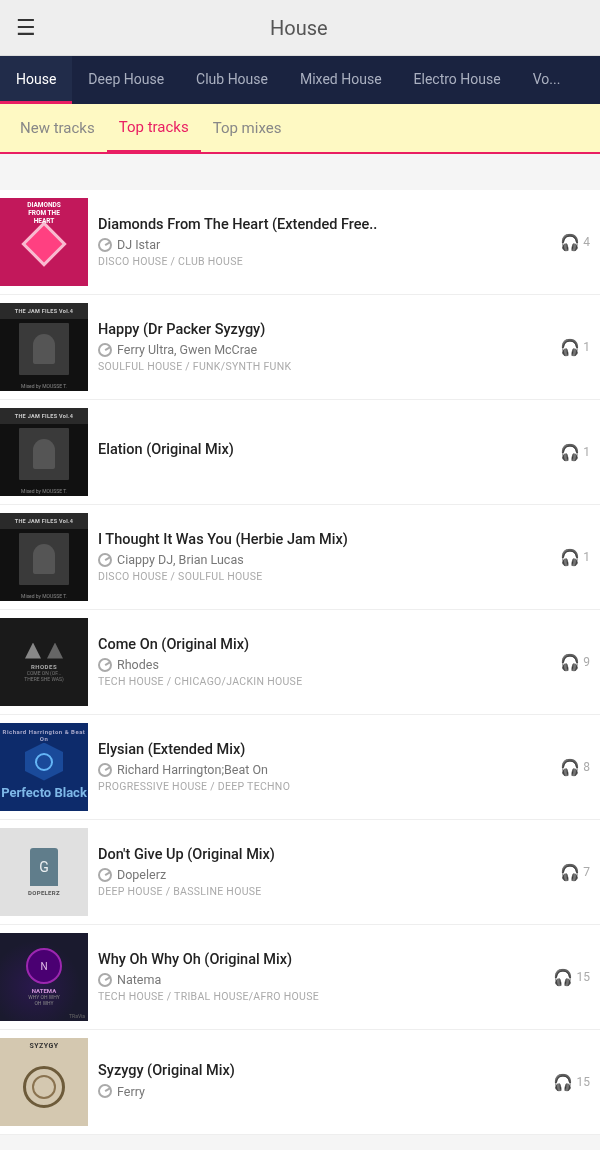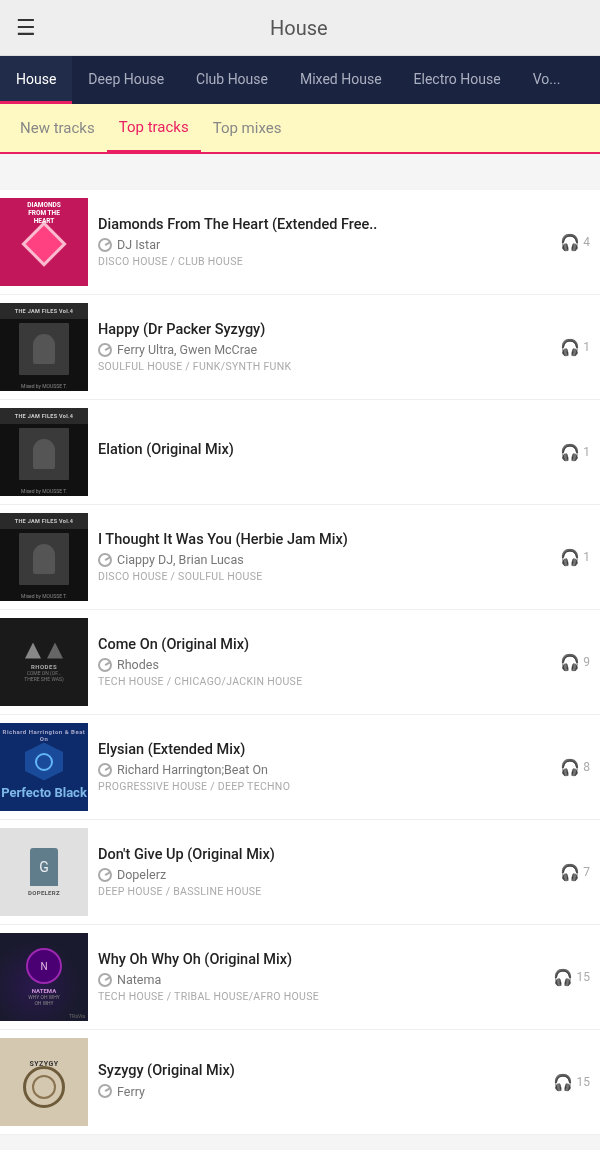--- a/index.html
+++ b/index.html
@@ -443,21 +443,21 @@
       <div class="headphones-count">
         <span class="headphones-icon">🎧</span>
         <span>15</span>
       </div>
     </div>
   </div>
 
   <div class="track-item">
     <div class="track-thumb">
       <div style="background:#d4c8b0;width:100%;height:100%;position:relative;overflow:hidden;display:flex;align-items:center;justify-content:center;">
-        <div style="position:absolute;top:22px;left:0;right:0;text-align:center;font-size:7px;font-weight:bold;color:#333;letter-spacing:0.5px;">SYZYGY</div>
+        <div style="position:absolute;top:4px;left:0;right:0;text-align:center;font-size:7px;font-weight:bold;color:#333;letter-spacing:0.5px;">SYZYGY</div>
         <div style="width:42px;height:42px;border:3px solid #6d5b3a;border-radius:50%;margin-top:10px;display:flex;align-items:center;justify-content:center;">
           <div style="width:24px;height:24px;border:2px solid #8a7350;border-radius:50%;"></div>
         </div>
       </div>
     </div>
     <div class="track-info">
       <div class="track-title">Syzygy (Original Mix)</div>
       <div class="track-artist-row">
         <div class="bpm-icon"></div>
         <span class="track-artist">Ferry</span>

